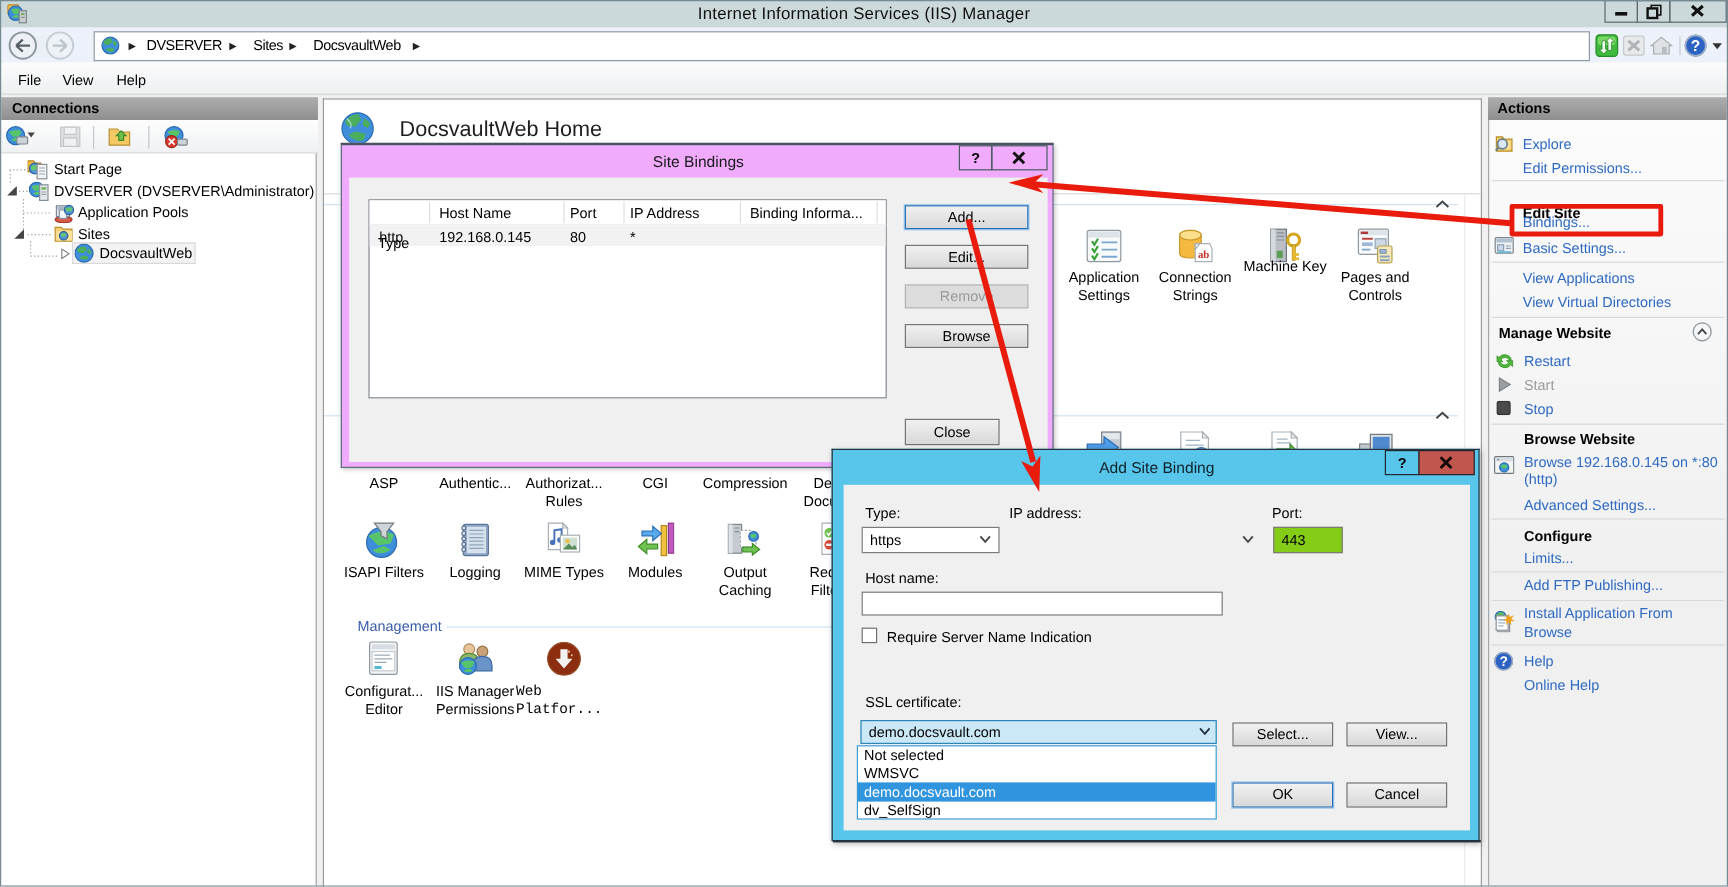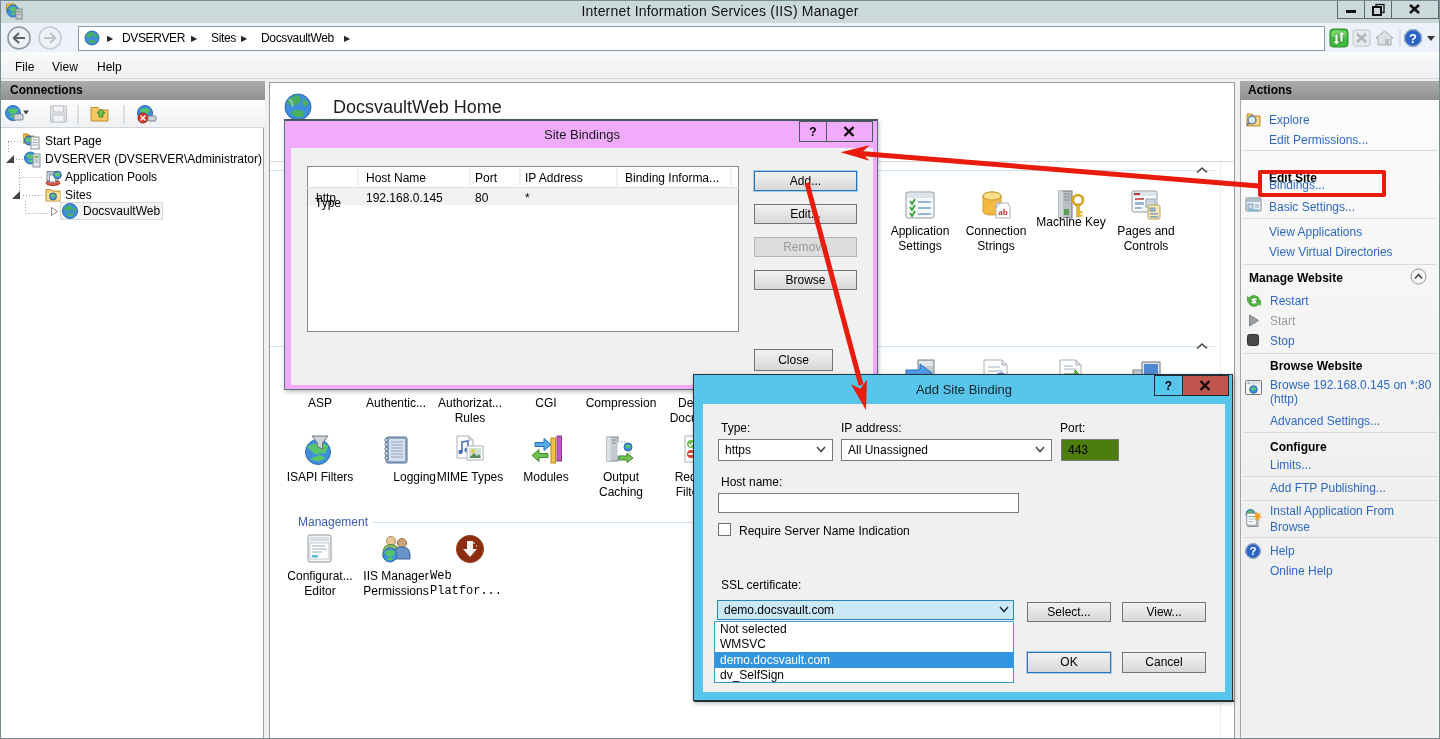--- a/index.html
+++ b/index.html
@@ -345,21 +345,21 @@
 <path d="M14 24 L22 24 L22 21 L28 26 L22 30.5 L22 28 L14 28 Z" fill="#6fc24f" stroke="#3f8a2a" transform="translate(0 -2)"></path>
 </svg>
 <svg class="abs" style="left:412px;top:352px;" width="32" height="32">
 <path d="M4 2 L18 2 L22 6 L22 28 L4 28 Z" fill="#fff" stroke="#a8b0b6"></path>
 <circle cx="10" cy="10" r="4" fill="#6fc24f"></circle>
 <path d="M8 10 L9.5 12 L12.5 8" stroke="#fff" stroke-width="1.4" fill="none"></path>
 <circle cx="10" cy="20" r="4" fill="#d84a3a"></circle>
 <rect x="7.5" y="19" width="5" height="2" fill="#fff"></rect>
 </svg>
 <div class="abs" style="left:11px;top:388px;width:80px;text-align:center;line-height:15px;">ISAPI Filters</div>
-<div class="abs" style="left:87px;top:388px;width:80px;text-align:right;line-height:15px;">Logging</div>
+<div class="abs" style="left:87px;top:388px;width:80px;text-align:center;line-height:15px;">Logging</div>
 <div class="abs" style="left:161px;top:388px;width:80px;text-align:center;line-height:15px;">MIME Types</div>
 <div class="abs" style="left:237px;top:388px;width:80px;text-align:center;line-height:15px;">Modules</div>
 <div class="abs" style="left:312px;top:388px;width:80px;text-align:center;line-height:15px;">Output<br>Caching</div>
 <div class="abs" style="left:388px;top:388px;width:80px;text-align:center;line-height:15px;">Request<br>Filtering</div>
 
 <div class="abs" style="left:29px;top:433px;color:#3a5dab;">Management</div>
 <div class="sep" style="left:103px;top:440px;width:842px;background:#cfe3f3;"></div>
 <svg class="abs" style="left:35px;top:451px;" width="32" height="32">
 <rect x="4" y="2" width="23" height="27" rx="2" fill="#f2f4f5" stroke="#8e979e"></rect>
 <rect x="6" y="4" width="19" height="4" fill="#d7dde2"></rect>
@@ -520,25 +520,24 @@
       </svg></div>
 <div class="abs" style="left:9px;top:29px;width:522px;height:288px;background:#f0f0f0;"></div>
 <div class="abs" style="left:0;top:325px;width:540px;height:2px;background:#25323c;"></div>
 <div class="abs" style="left:27px;top:46px;">Type:</div>
 <div class="abs" style="left:147px;top:46px;">IP address:</div>
 <div class="abs" style="left:366px;top:46px;">Port:</div>
 <div class="abs" style="left:24px;top:64px;width:115px;height:22px;background:#fff;border:1px solid #7a7a7a;line-height:20px;padding-left:6px;">https</div>
 <svg class="abs" style="left:122px;top:71px;" width="10" height="7">
       <path d="M1 1 L5 5.5 L9 1" stroke="#444" stroke-width="1.5" fill="none"></path>
     </svg>
-<div class="abs" style="left:147px;top:64px;width:211px;height:22px;background:#fff;border:1px solid #7a7a7a;line-height:20px;padding-left:6px;">All Unassigned</div>
 <svg class="abs" style="left:341px;top:71px;" width="10" height="7">
       <path d="M1 1 L5 5.5 L9 1" stroke="#444" stroke-width="1.5" fill="none"></path>
     </svg>
-<div class="abs" style="left:367px;top:64px;width:58px;height:22px;background:#4d7c0f;border:1px solid #7a7a7a;line-height:20px;padding-left:6px;">443</div>
+<div class="abs" style="left:367px;top:64px;width:58px;height:22px;background:#84cc16;border:1px solid #7a7a7a;line-height:20px;padding-left:6px;">443</div>
 <div class="abs" style="left:27px;top:100px;">Host name:</div>
 <div class="abs" style="left:24px;top:118px;width:301px;height:20px;background:#fff;border:1px solid #7a7a7a;"></div>
 <div class="abs" style="left:24px;top:148px;width:13px;height:13px;background:#fff;border:1px solid #707070;"></div>
 <div class="abs" style="left:45px;top:149px;">Require Server Name Indication</div>
 <div class="abs" style="left:27px;top:203px;">SSL certificate:</div>
 <div class="abs" style="left:23px;top:225px;width:297px;height:20px;background:#cbe8f7;border:1px solid #2c86b8;line-height:18px;padding-left:6px;">demo.docsvault.com</div>
 <svg class="abs" style="left:305px;top:231px;" width="10" height="7">
       <path d="M1 1 L5 5.5 L9 1" stroke="#234" stroke-width="1.5" fill="none"></path>
     </svg>
 <div class="abs" style="left:20px;top:246px;width:300px;height:62px;background:#fff;border:1px solid #3c9bd5;font-size:12px;">

